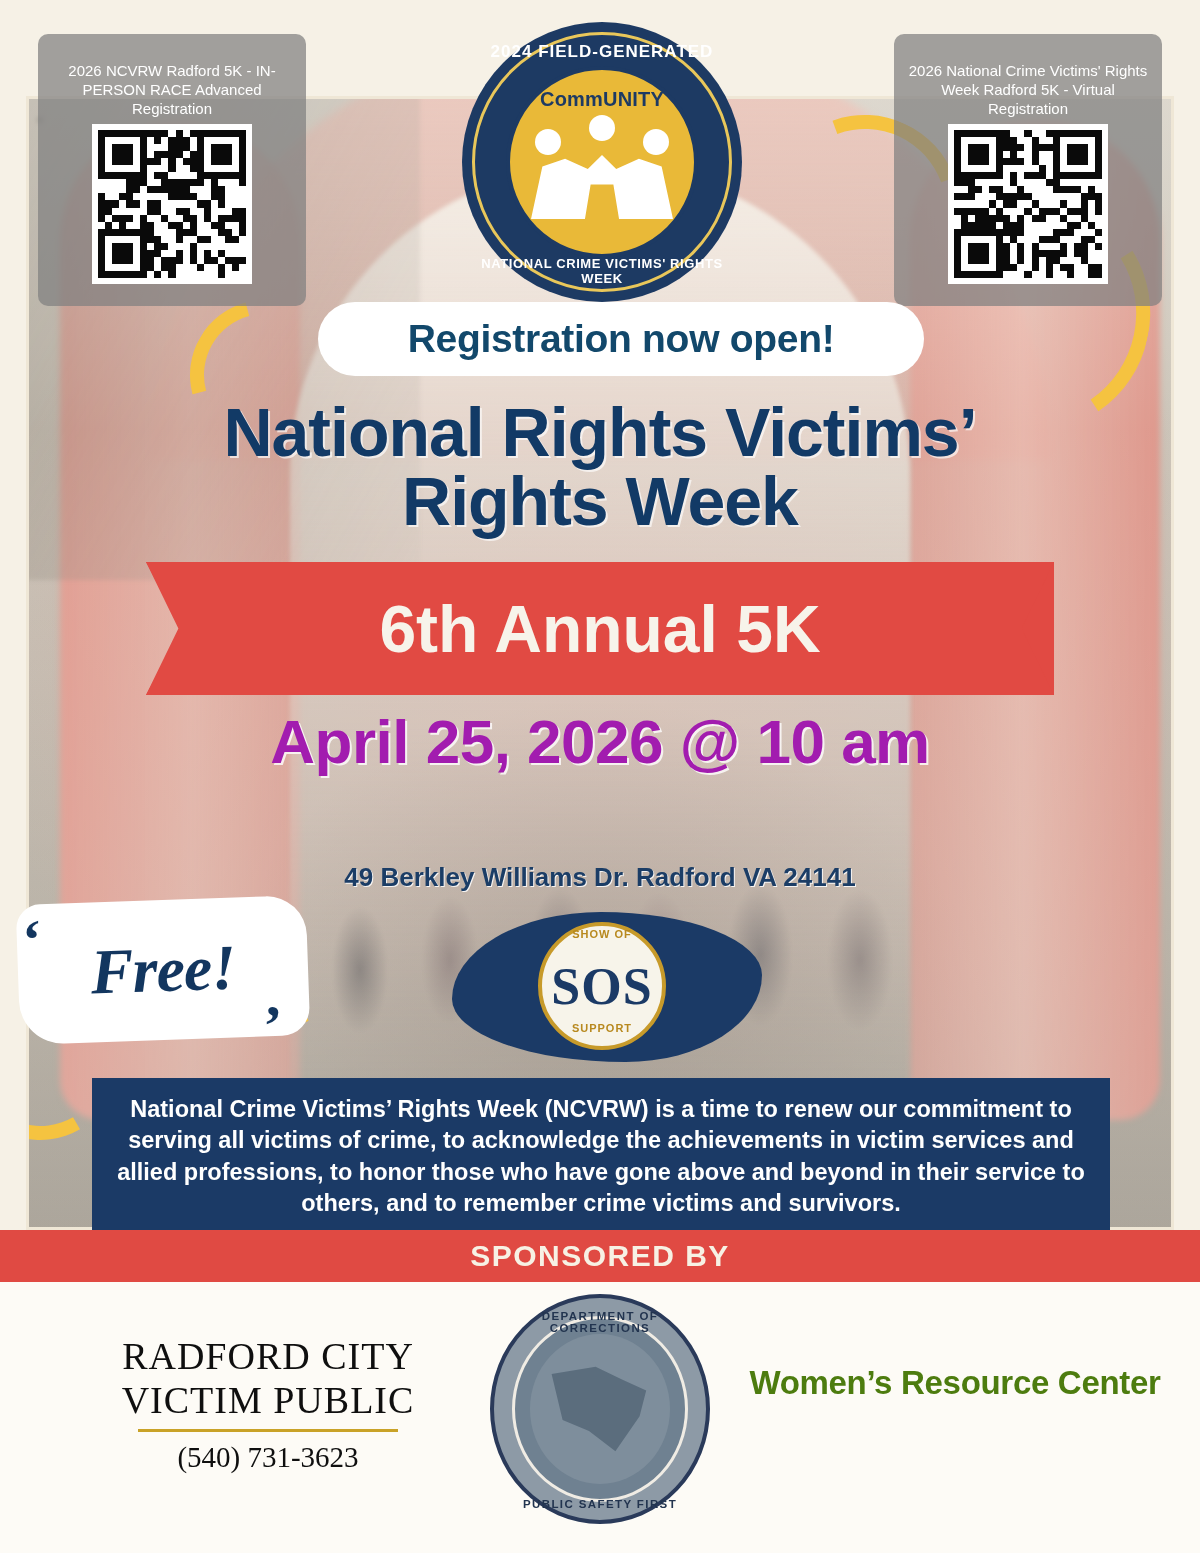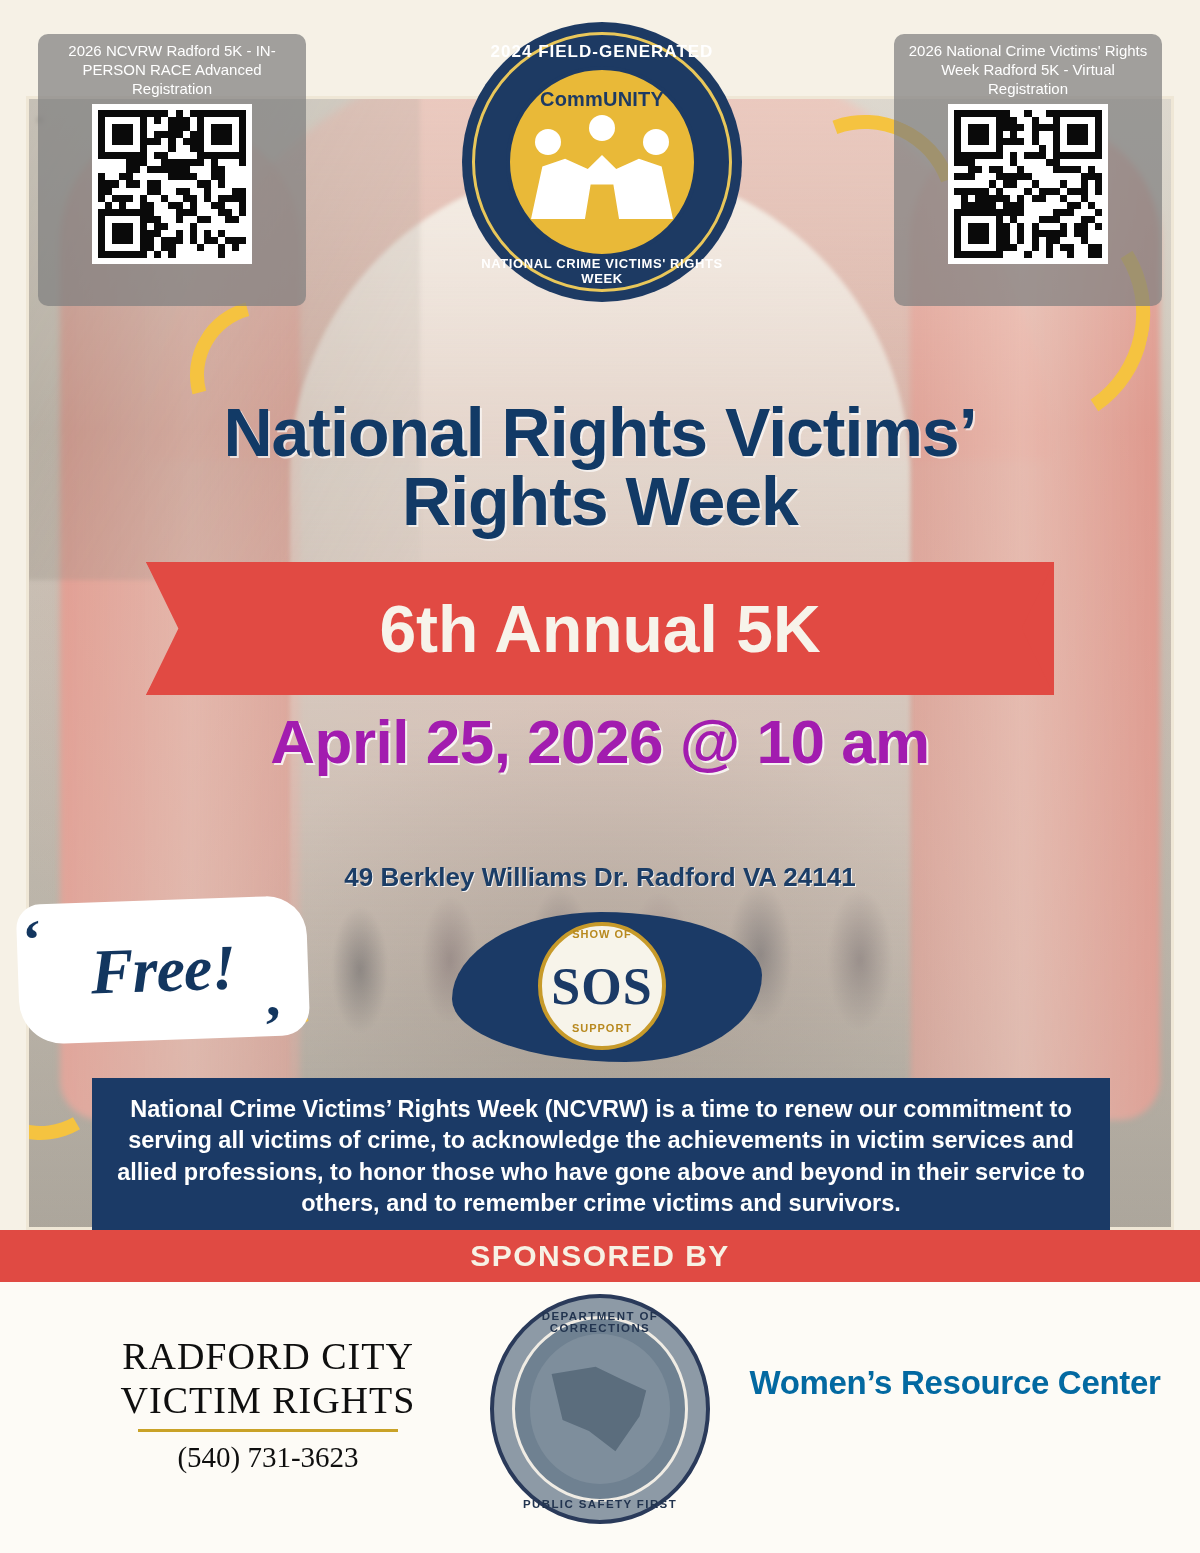--- a/index.html
+++ b/index.html
@@ -97,21 +97,21 @@
     position: absolute; width: 268px; height: 272px;
     background: rgba(128,128,128,0.72);
     border-radius: 10px;
     padding: 8px 10px;
     text-align: center;
   }
   .qr-card.left { left: 38px; top: 34px; }
   .qr-card.right { right: 38px; top: 34px; }
   .qr-caption {
     font-size: 15px; line-height: 1.25; color: #ffffff; font-weight: 500;
-    height: 58px; overflow: hidden;
+    height: 58px; overflow: hidden; margin-top: 20px;
   }
   .qr-img {
     width: 160px; height: 160px; margin: 4px auto 0; background: #ffffff; padding: 6px;
   }
   .qr-grid { width:100%; height:100%; display:grid; grid-template-columns:repeat(21,1fr); grid-template-rows:repeat(21,1fr); }
   .qr-grid i { background:#0a0a0a; }
 
   
   .seal {
     position: absolute; left: 462px; top: 22px; width: 280px; height: 280px;
@@ -297,21 +297,21 @@
   .doc-top-text {
     position:absolute; left:0; top:16px; width:220px; text-align:center;
     font-size:11.5px; font-weight:800; color:#22344f; letter-spacing:1.4px;
   }
   .doc-bottom-text {
     position:absolute; left:0; bottom:14px; width:220px; text-align:center;
     font-size:11.5px; font-weight:800; color:#22344f; letter-spacing:1.4px;
   }
 
   .sp-wrc { position:absolute; left:740px; top:82px; width:430px; text-align:center; }
-  .sp-wrc .l1 { font-size:33px; font-weight:800; color:#0369a1; letter-spacing:-0.3px; }
+  .sp-wrc .l1 { font-size:33px; font-weight:800; color:#4d7c0f; letter-spacing:-0.3px; }
   .sp-wrc .l2 {
     font-family:"Liberation Serif", serif; font-style:italic; font-size:27px;
     color:#111111; margin-top:5px;
   }
 </style>
 </head>
 <body>
 
 <div class="poster">
 
@@ -1244,20 +1244,23 @@
       <div class="seal-community">CommUNITY</div>
       <div class="seal-figs">
         <div class="head h1"></div>
           <div class="head h2"></div>
           <div class="head h3"></div>
         <div class="body"></div>
       </div>
     </div>
   </div>
 
+  <div class="reg-banner">
+    <span>Registration now open!</span>
+  </div>
 
   <div class="title">
     <div>National Rights Victims’</div>
     <div>Rights Week</div>
   </div>
 
   <div class="ribbon"></div>
   <div class="ribbon-notch-l"></div>
   <div class="ribbon-notch-r"></div>
   <div class="ribbon-inner">6th Annual 5K</div>
@@ -1281,21 +1284,21 @@
   <div class="desc">National Crime Victims’ Rights Week (NCVRW) is a time to renew our commitment to serving all victims of crime, to acknowledge the achievements in victim services and allied professions, to honor those who have gone above and beyond in their service to others, and to remember crime victims and survivors.</div>
 
   <div class="sponsor-bar">
     <span>SPONSORED BY</span>
   </div>
 
   <div class="sponsors">
 
     <div class="sp-radford">
       <div class="l1">RADFORD CITY</div>
-      <div class="l2">VICTIM RIGHTS</div>
+      <div class="l2">VICTIM PUBLIC</div>
       <div class="rule"></div>
       <div class="phone">(540) 731-3623</div>
     </div>
 
     <div class="sp-doc">
       <div class="doc-outer"></div>
       <div class="doc-mid"></div>
       <div class="doc-inner">
         <div class="doc-state"></div>
       </div>

